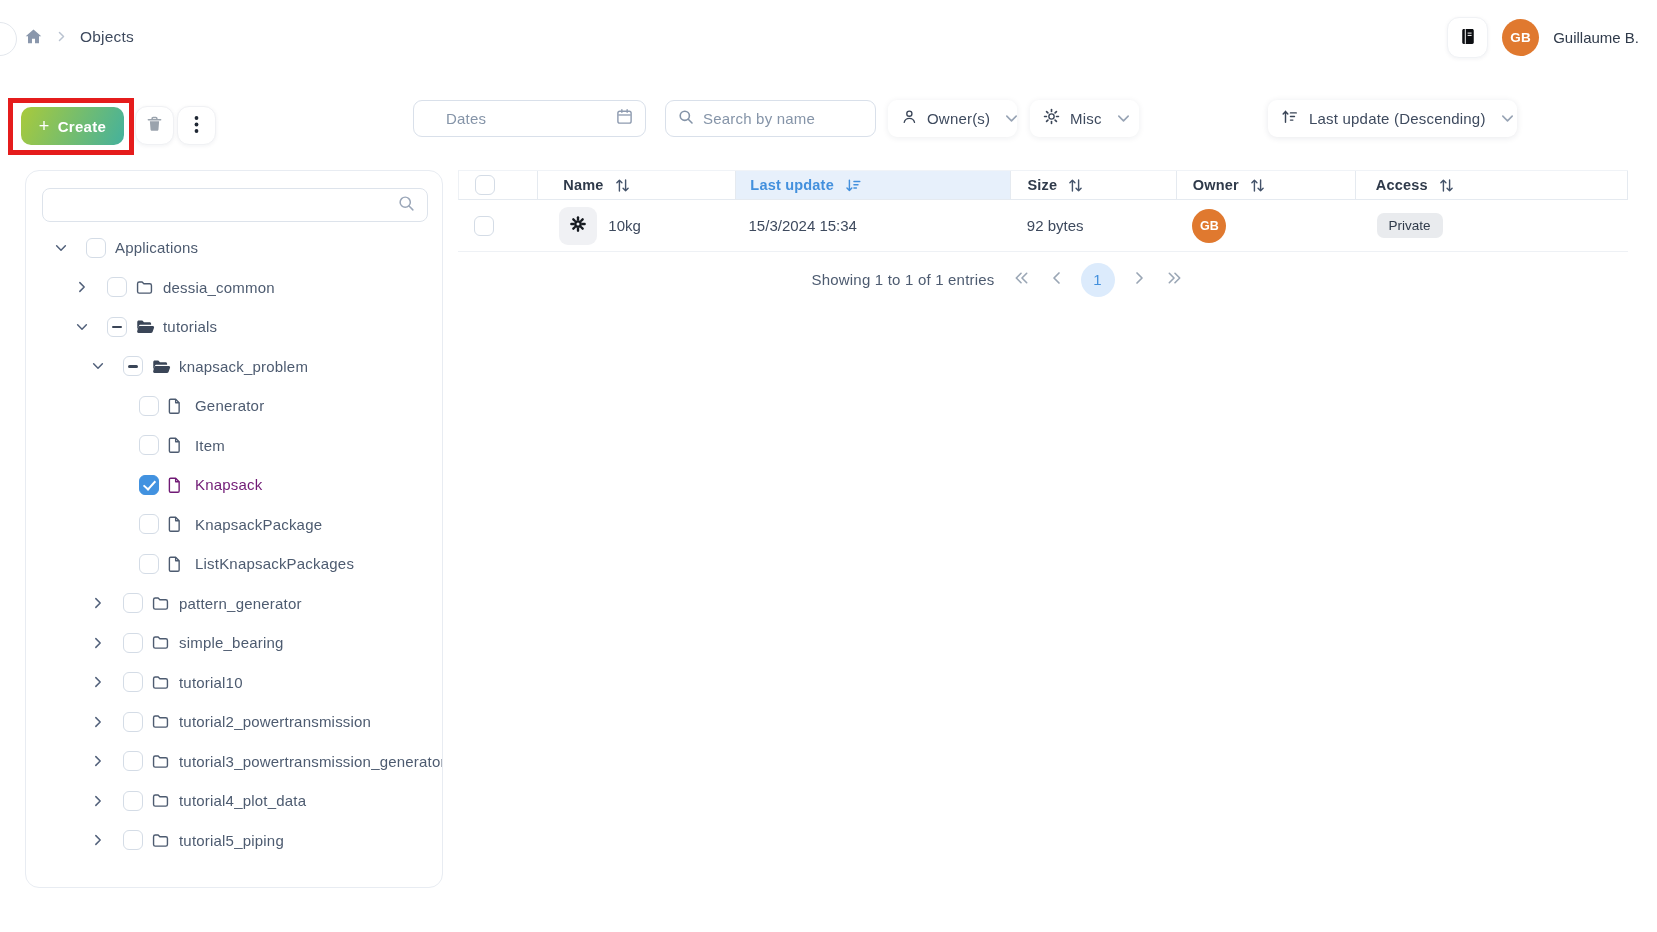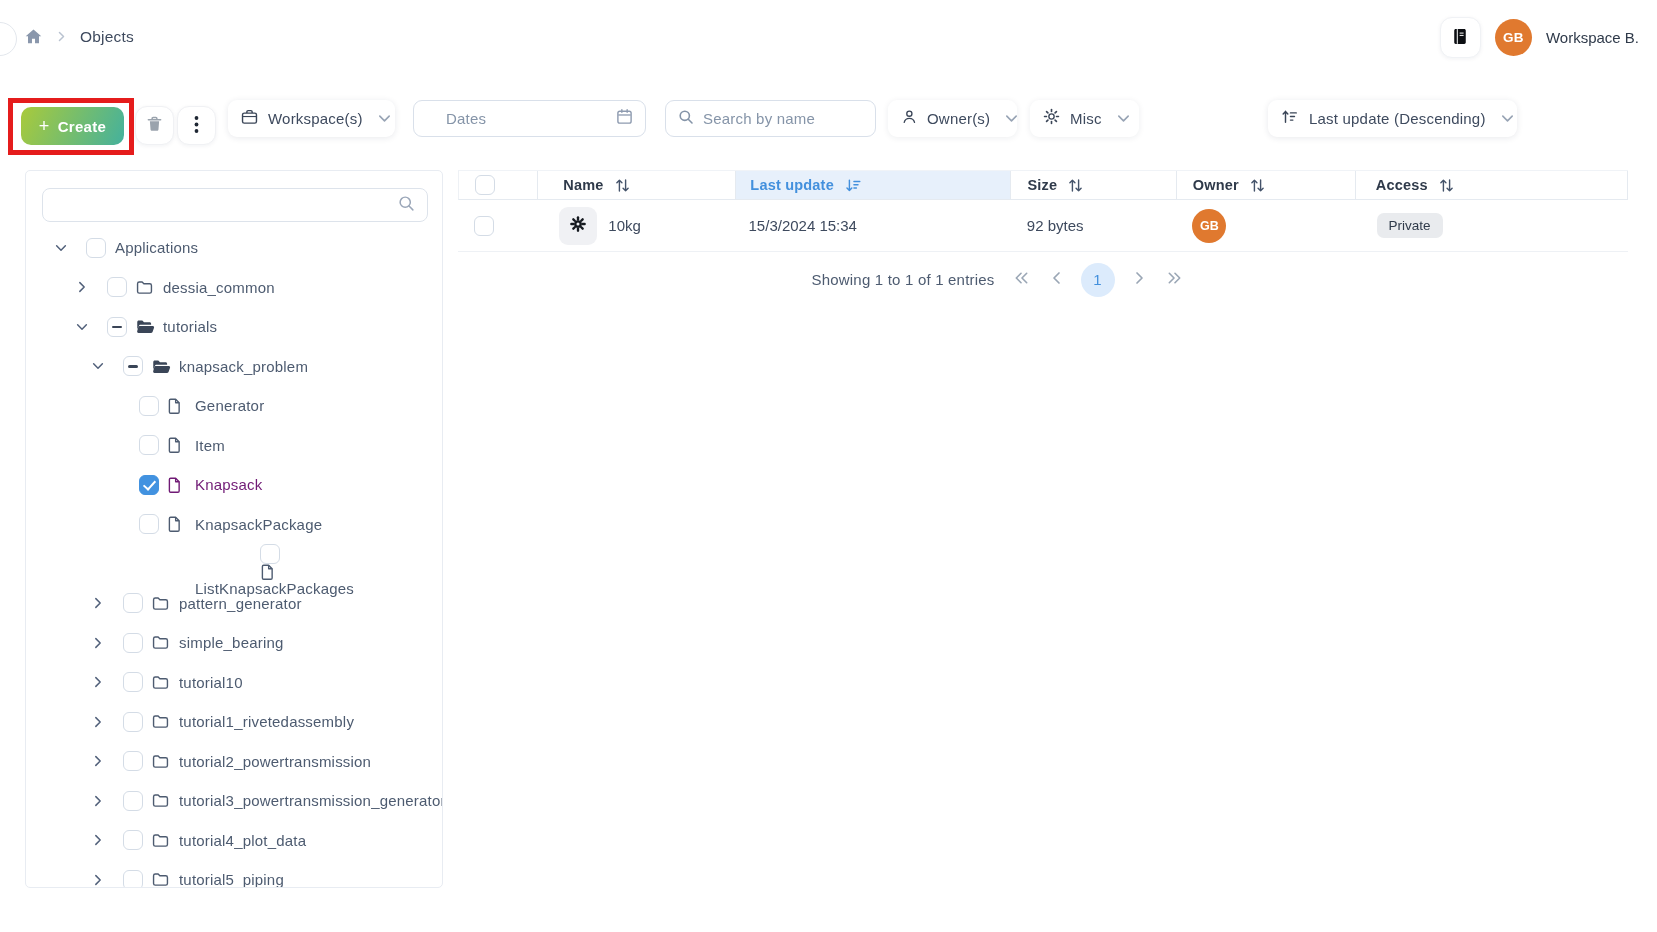--- a/index.html
+++ b/index.html
@@ -39,21 +39,21 @@
   .create-plus{font-size:18px;font-weight:400;line-height:1}
   .sqbtn{position:absolute;top:106px;width:39px;height:39px;border-radius:12px;background:#fff;border:1px solid #f0f1f4;box-shadow:0 1px 4px rgba(25,39,70,.06);display:flex;align-items:center;justify-content:center;cursor:pointer}
   .select{position:absolute;top:100px;height:37px;background:#fff;border-radius:9px;box-shadow:0 1px 6px rgba(25,39,70,.10);display:flex;align-items:center;padding:0 13px;gap:10px;cursor:pointer}
   .select .lbl{font-size:15px;font-weight:500;color:var(--text-main);letter-spacing:.2px;white-space:nowrap}
   .sel-chev{color:#97a3b4;display:flex;margin-left:4px}
   .tb-input{position:absolute;top:100px;height:37px;background:#fff;border:1px solid var(--input-border);border-radius:9px;display:flex;align-items:center;padding:0 12px;gap:9px}
   .tb-input input{border:none;outline:none;flex:1;font-size:15px;font-family:inherit;color:var(--text-main);background:transparent;min-width:0}
   .tb-input input::placeholder{color:#8594a8;letter-spacing:.2px}
 
   
-  .sidebar{position:absolute;left:25px;top:170px;width:418px;height:718px;background:#fff;border:1px solid var(--border);border-radius:5px;overflow:hidden}
+  .sidebar{position:absolute;left:25px;top:170px;width:418px;height:718px;background:#fff;border:1px solid var(--border);border-radius:14px;overflow:hidden}
   .tree-search{position:absolute;left:16px;top:17px;width:386px;height:34px;border:1px solid #dde3eb;border-radius:8px;display:flex;align-items:center;padding:0 12px;gap:8px}
   .tree-search input{border:none;outline:none;flex:1;font-size:14px;font-family:inherit;color:var(--text-main)}
   .tree{position:absolute;left:0;top:57px;right:0}
   .tree-item{display:flex;align-items:center;height:39.5px;cursor:pointer}
   .chev{width:24px;display:flex;align-items:center;justify-content:flex-start;color:#51607a;margin-right:8px;flex:none}
   .cb{width:20px;height:20px;border:1.5px solid #d4dce6;border-radius:6px;background:#fff;flex:none;margin-right:9px;position:relative;cursor:pointer}
   .cb.indeterminate::after{content:'';position:absolute;left:4px;top:8px;width:10px;height:2.4px;background:#3a4557;border-radius:2px}
   .cb.checked{background:#4292e0;border-color:#4292e0}
   .cb.checked::after{content:'';position:absolute;left:6.2px;top:2.6px;width:5px;height:10px;border:solid #fff;border-width:0 2.3px 2.3px 0;transform:rotate(42deg)}
   .ticon{width:19px;display:flex;align-items:center;color:#4d5b70;margin-right:8px;flex:none}
@@ -108,21 +108,21 @@
       <span>
         <svg width="18" height="19" viewBox="0 0 20 20">
             <path d="M5.2 1.8h9.6c.9 0 1.6.7 1.6 1.6v13.2c0 .9-.7 1.6-1.6 1.6H5.2c-.9 0-1.6-.7-1.6-1.6V3.4c0-.9.7-1.6 1.6-1.6z" fill="#0c0e12"></path>
             <line x1="7" y1="1.8" x2="7" y2="18.2" stroke="#fff" stroke-width="1.1"></line>
             <line x1="9.6" y1="6.2" x2="14" y2="6.2" stroke="#fff" stroke-width="1.1"></line>
             <line x1="9.6" y1="8.8" x2="14" y2="8.8" stroke="#fff" stroke-width="1.1"></line>
           </svg>
       </span>
     </button>
     <div class="avatar">GB</div>
-    <span class="user-name">Workspace B.</span>
+    <span class="user-name">Guillaume B.</span>
   </div>
 
   <button class="create-btn">
     <span class="create-plus">+</span>
     <span>Create</span>
   </button>
   <div class="annotation-box"></div>
 
   <button class="sqbtn" style="left:135px">
     <span>
@@ -136,35 +136,20 @@
   <button class="sqbtn" style="left:177px">
     <span>
       <svg width="5" height="19" viewBox="0 0 5 19">
           <circle cx="2.5" cy="3" r="1.9" fill="#1f2733"></circle>
           <circle cx="2.5" cy="9.5" r="1.9" fill="#1f2733"></circle>
           <circle cx="2.5" cy="16" r="1.9" fill="#1f2733"></circle>
         </svg>
     </span>
   </button>
 
-  <div class="select" style="left:228px;width:167px">
-    <span>
-      <svg width="17" height="16" viewBox="0 0 18 17">
-          <rect x="1.6" y="4.4" width="14.8" height="10.6" rx="1.8" fill="none" stroke="#3a4557" stroke-width="1.5"></rect>
-          <path d="M6.2 4.2V3c0-.7.6-1.3 1.3-1.3h3c.7 0 1.3.6 1.3 1.3v1.2" fill="none" stroke="#3a4557" stroke-width="1.5"></path>
-          <path d="M1.8 8h14.4" stroke="#3a4557" stroke-width="1.2"></path>
-        </svg>
-    </span>
-    <span class="lbl">Workspace(s)</span>
-    <span class="sel-chev">
-      <svg width="15" height="15" viewBox="0 0 16 16">
-          <path d="M3 5.5L8 10.5l5-5" fill="none" stroke="currentColor" stroke-width="1.7" stroke-linecap="round" stroke-linejoin="round"></path>
-        </svg>
-    </span>
-  </div>
 
   <div class="tb-input" style="left:413px;width:233px;padding-left:32px">
     <input type="text" placeholder="Dates" style="">
     <span>
       <svg width="17" height="17" viewBox="0 0 18 18">
           <rect x="2" y="3.4" width="14" height="12.6" rx="2" fill="none" stroke="#8e9bb0" stroke-width="1.5"></rect>
           <line x1="2.4" y1="7.4" x2="15.6" y2="7.4" stroke="#8e9bb0" stroke-width="1.4"></line>
           <line x1="6.2" y1="1.8" x2="6.2" y2="4.6" stroke="#8e9bb0" stroke-width="1.5" stroke-linecap="round"></line>
           <line x1="11.8" y1="1.8" x2="11.8" y2="4.6" stroke="#8e9bb0" stroke-width="1.5" stroke-linecap="round"></line>
         </svg>
@@ -339,21 +324,21 @@
     <span class="chev" style="visibility: hidden;"></span>
     <span class="cb unchecked"></span>
     <span class="ticon">
             <svg width="13" height="16" viewBox="0 0 14 17">
               <path d="M2.8 1.2h5.4L12 5v10c0 .7-.6 1.3-1.3 1.3H2.8c-.7 0-1.3-.6-1.3-1.3V2.5c0-.7.6-1.3 1.3-1.3z" fill="none" stroke="currentColor" stroke-width="1.5" stroke-linejoin="round"></path>
               <path d="M8.2 1.4V5H12" fill="none" stroke="currentColor" stroke-width="1.4" stroke-linejoin="round"></path>
             </svg>
           </span>
     <span class="tlabel">KnapsackPackage</span>
   </div>
-        <div class="tree-item" style="padding-left: 81px; flex-direction: column;">
+        <div class="tree-item" style="padding-left: 81px;">
     <span class="chev" style="visibility: hidden;"></span>
     <span class="cb unchecked"></span>
     <span class="ticon">
             <svg width="13" height="16" viewBox="0 0 14 17">
               <path d="M2.8 1.2h5.4L12 5v10c0 .7-.6 1.3-1.3 1.3H2.8c-.7 0-1.3-.6-1.3-1.3V2.5c0-.7.6-1.3 1.3-1.3z" fill="none" stroke="currentColor" stroke-width="1.5" stroke-linejoin="round"></path>
               <path d="M8.2 1.4V5H12" fill="none" stroke="currentColor" stroke-width="1.4" stroke-linejoin="round"></path>
             </svg>
           </span>
     <span class="tlabel">ListKnapsackPackages</span>
   </div>
@@ -391,34 +376,20 @@
               <path d="M5.5 3L10.5 8l-5 5" fill="none" stroke="currentColor" stroke-width="1.7" stroke-linecap="round" stroke-linejoin="round"></path>
             </svg>
           </span>
     <span class="cb unchecked"></span>
     <span class="ticon">
             <svg width="17" height="15" viewBox="0 0 18 16">
               <path d="M1.6 4c0-1 .8-1.8 1.8-1.8h3.1L8.3 4h6.3c1 0 1.8.8 1.8 1.8v6.4c0 1-.8 1.8-1.8 1.8H3.4c-1 0-1.8-.8-1.8-1.8z" fill="none" stroke="currentColor" stroke-width="1.5" stroke-linejoin="round"></path>
             </svg>
           </span>
     <span class="tlabel">tutorial10</span>
-  </div>
-        <div class="tree-item" style="padding-left: 65px;">
-    <span class="chev">
-            <svg width="14" height="14" viewBox="0 0 16 16">
-              <path d="M5.5 3L10.5 8l-5 5" fill="none" stroke="currentColor" stroke-width="1.7" stroke-linecap="round" stroke-linejoin="round"></path>
-            </svg>
-          </span>
-    <span class="cb unchecked"></span>
-    <span class="ticon">
-            <svg width="17" height="15" viewBox="0 0 18 16">
-              <path d="M1.6 4c0-1 .8-1.8 1.8-1.8h3.1L8.3 4h6.3c1 0 1.8.8 1.8 1.8v6.4c0 1-.8 1.8-1.8 1.8H3.4c-1 0-1.8-.8-1.8-1.8z" fill="none" stroke="currentColor" stroke-width="1.5" stroke-linejoin="round"></path>
-            </svg>
-          </span>
-    <span class="tlabel">tutorial1_rivetedassembly</span>
   </div>
         <div class="tree-item" style="padding-left: 65px;">
     <span class="chev">
             <svg width="14" height="14" viewBox="0 0 16 16">
               <path d="M5.5 3L10.5 8l-5 5" fill="none" stroke="currentColor" stroke-width="1.7" stroke-linecap="round" stroke-linejoin="round"></path>
             </svg>
           </span>
     <span class="cb unchecked"></span>
     <span class="ticon">
             <svg width="17" height="15" viewBox="0 0 18 16">

